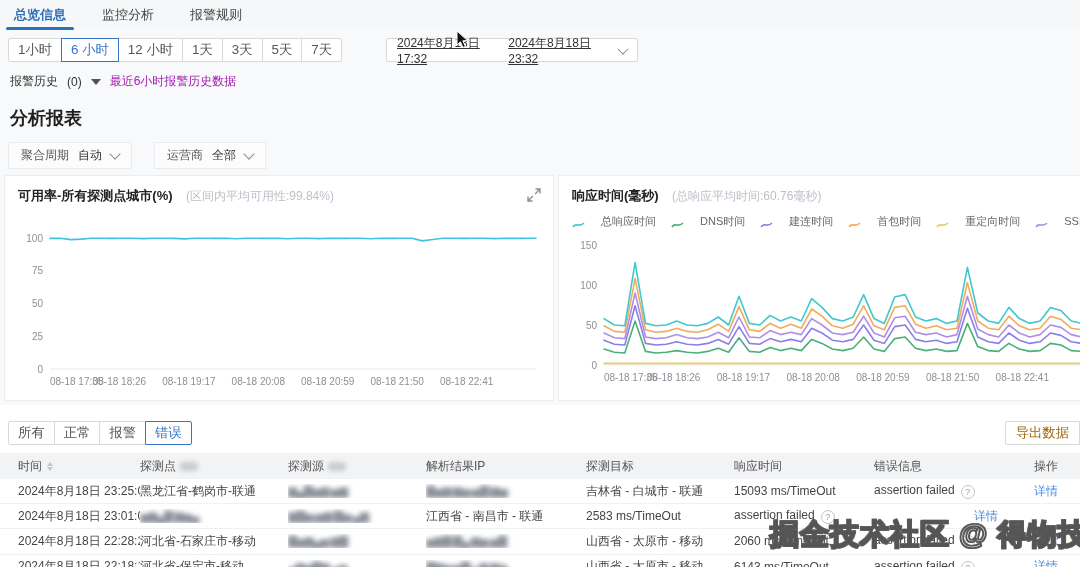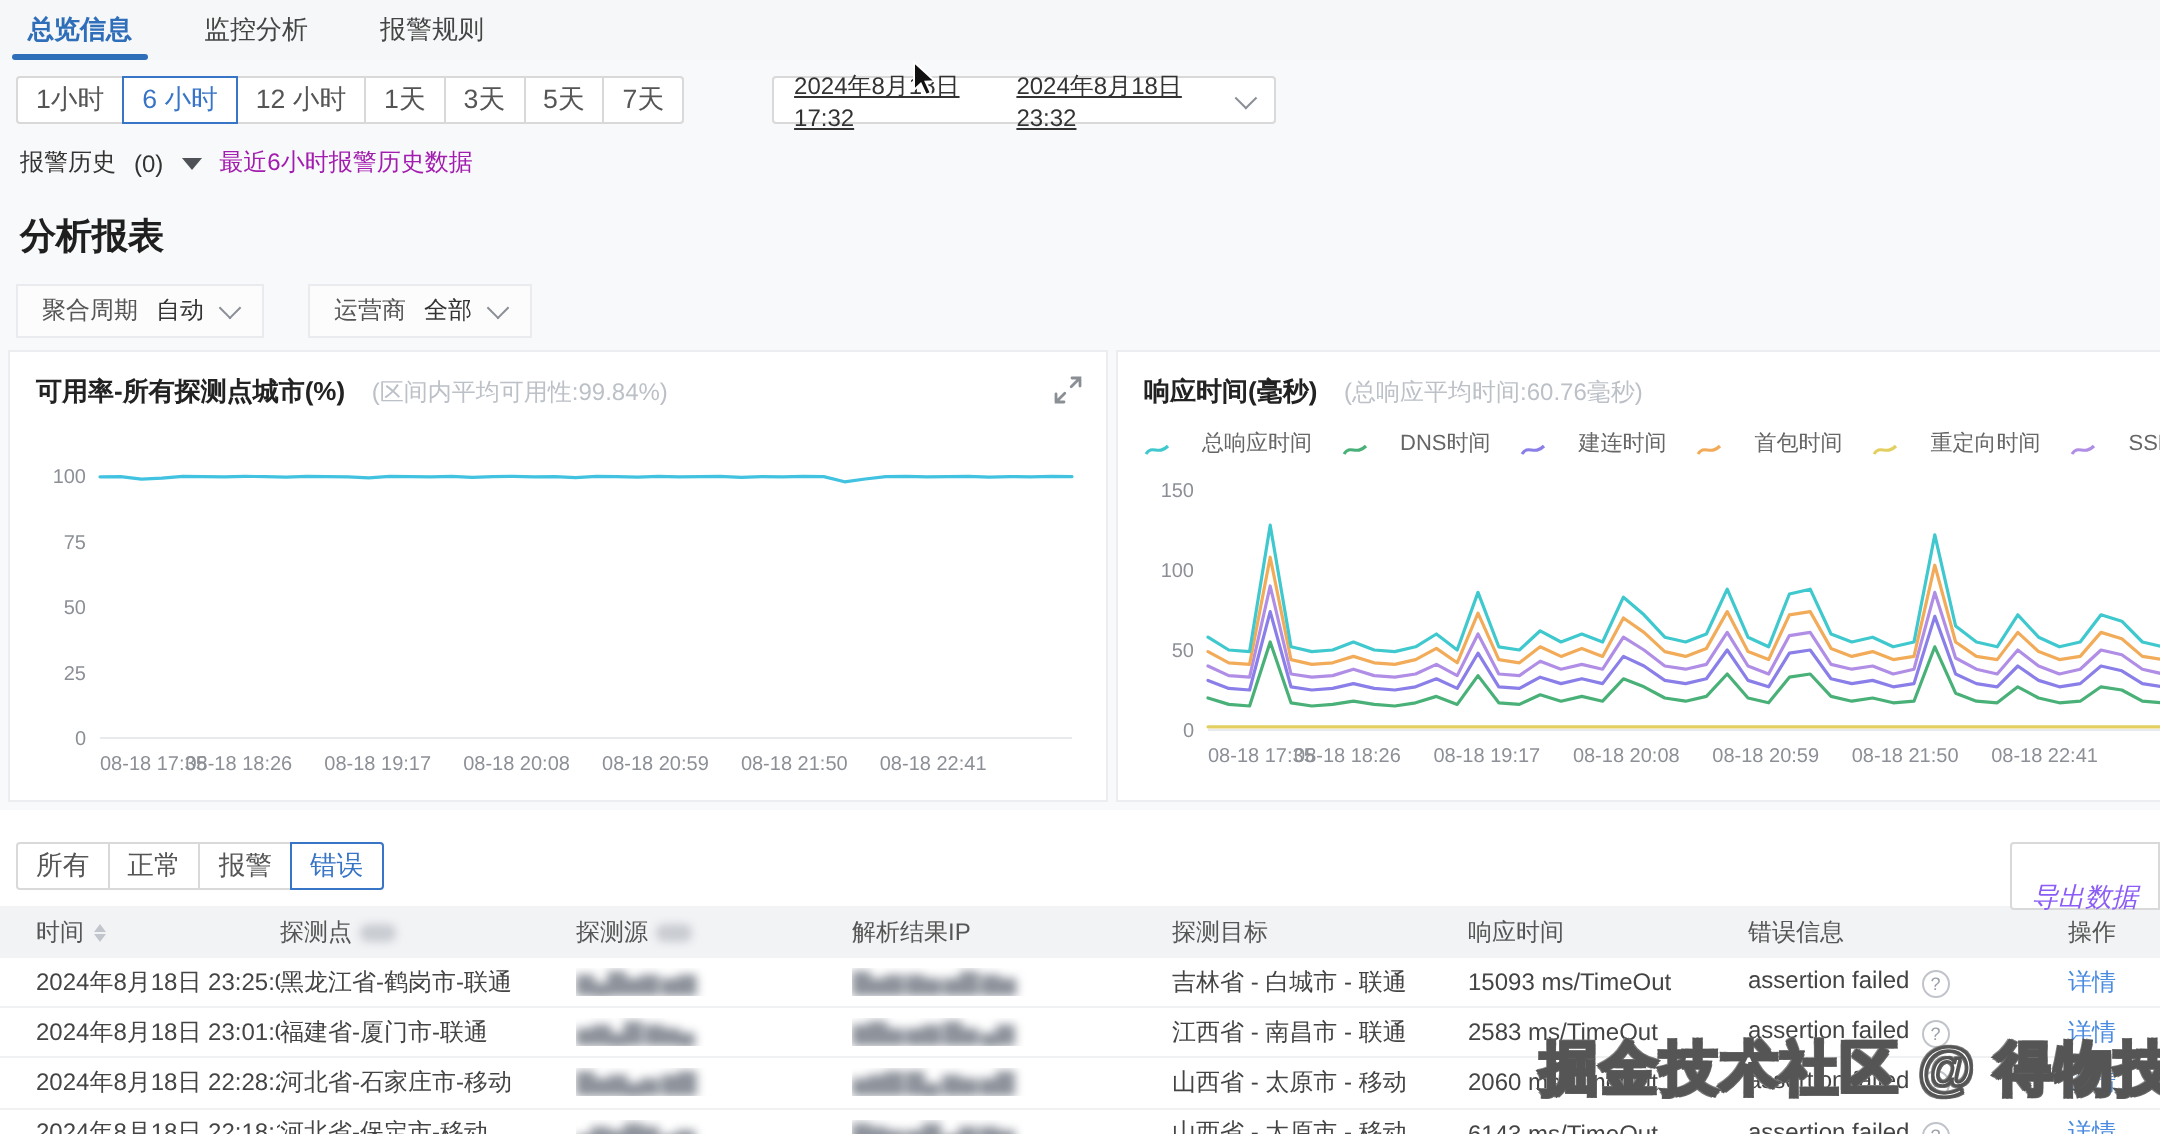--- a/index.html
+++ b/index.html
@@ -41,21 +41,21 @@
         padding:11px 13px;position:relative;flex:none;}
   .card-title{font-size:13px;font-weight:bold;color:#222;display:inline;}
   .card-sub{color:#bcc0c7;margin-left:10px;}
   .expand{position:absolute;right:12px;top:12px;cursor:pointer;}
   .legend{display:flex;gap:15px;margin-top:9px;font-size:11px;color:#666;flex-wrap:nowrap;}
   .legend-item{display:flex;align-items:flex-end;gap:16px;cursor:pointer;white-space:nowrap;}
   
   .table-region{background:#fff;margin-top:8px;position:relative;}
   .tfilter-row{display:flex;align-items:center;padding:8px 0 8px 8px;position:relative;}
   .export-btn{position:absolute;right:0;top:8px;border:1px solid #d9d9d9;background:#fff;height:24px;
-              line-height:22px;padding:16px 10px;border-radius:2px 0 0 2px;color:#8b5cf6;cursor:pointer;box-sizing:border-box;white-space:nowrap;font-style:italic;}
+              line-height:22px;padding:0 10px;border-radius:2px 0 0 2px;color:#a16207;cursor:pointer;box-sizing:border-box;white-space:nowrap;}
   .tgrid{display:grid;grid-template-columns:122px 148px 138px 160px 148px 140px 146px 1fr;
          align-items:center;padding-left:18px;}
   .thead{background:#f2f3f5;height:26px;color:#555;}
   .trow{height:24.2px;border-bottom:1px solid #f0f1f3;color:#444;}
   .tcell{overflow:hidden;white-space:nowrap;}
   .col-action{text-align:right;padding-right:22px;}
   .detail-link{color:#4a8be0;cursor:pointer;}
   .masked{filter:blur(2.5px);color:#8d929b;letter-spacing:-1px;}
   .hblur{display:inline-block;width:18px;height:9px;background:#c9ccd2;border-radius:4px;
          filter:blur(2px);margin-left:4px;vertical-align:middle;}
@@ -242,21 +242,20 @@
         <div class="tcell"><span>黑龙江省-鹤岗市-联通</span></div>
         <div class="tcell"><span class="masked">▆▄▇▅▆ ▅▆</span></div>
         <div class="tcell"><span class="masked">▇▅▆.▆▅.▅▇.▆▅</span></div>
         <div class="tcell"><span>吉林省 - 白城市 - 联通</span></div>
         <div class="tcell"><span>15093 ms/TimeOut</span></div>
         <div class="tcell"><span>assertion failed</span><span class="help-icon">?</span></div>
         <div class="tcell col-action"><span class="detail-link">详情</span></div>
       </div>
       <div class="tgrid trow">
         <div class="tcell"><span>2024年8月18日 23:01:06</span></div>
-        <div class="tcell"><span>福建省-厦门市-联通</span></div>
         <div class="tcell"><span class="masked">▅▆▄▇ ▆▅▄</span></div>
         <div class="tcell"><span class="masked">▆▇▅.▅▆.▇▅.▄▆</span></div>
         <div class="tcell"><span>江西省 - 南昌市 - 联通</span></div>
         <div class="tcell"><span>2583 ms/TimeOut</span></div>
         <div class="tcell"><span>assertion failed</span><span class="help-icon">?</span></div>
         <div class="tcell col-action"><span class="detail-link">详情</span></div>
       </div>
       <div class="tgrid trow">
         <div class="tcell"><span>2024年8月18日 22:28:25</span></div>
         <div class="tcell"><span>河北省-石家庄市-移动</span></div>

